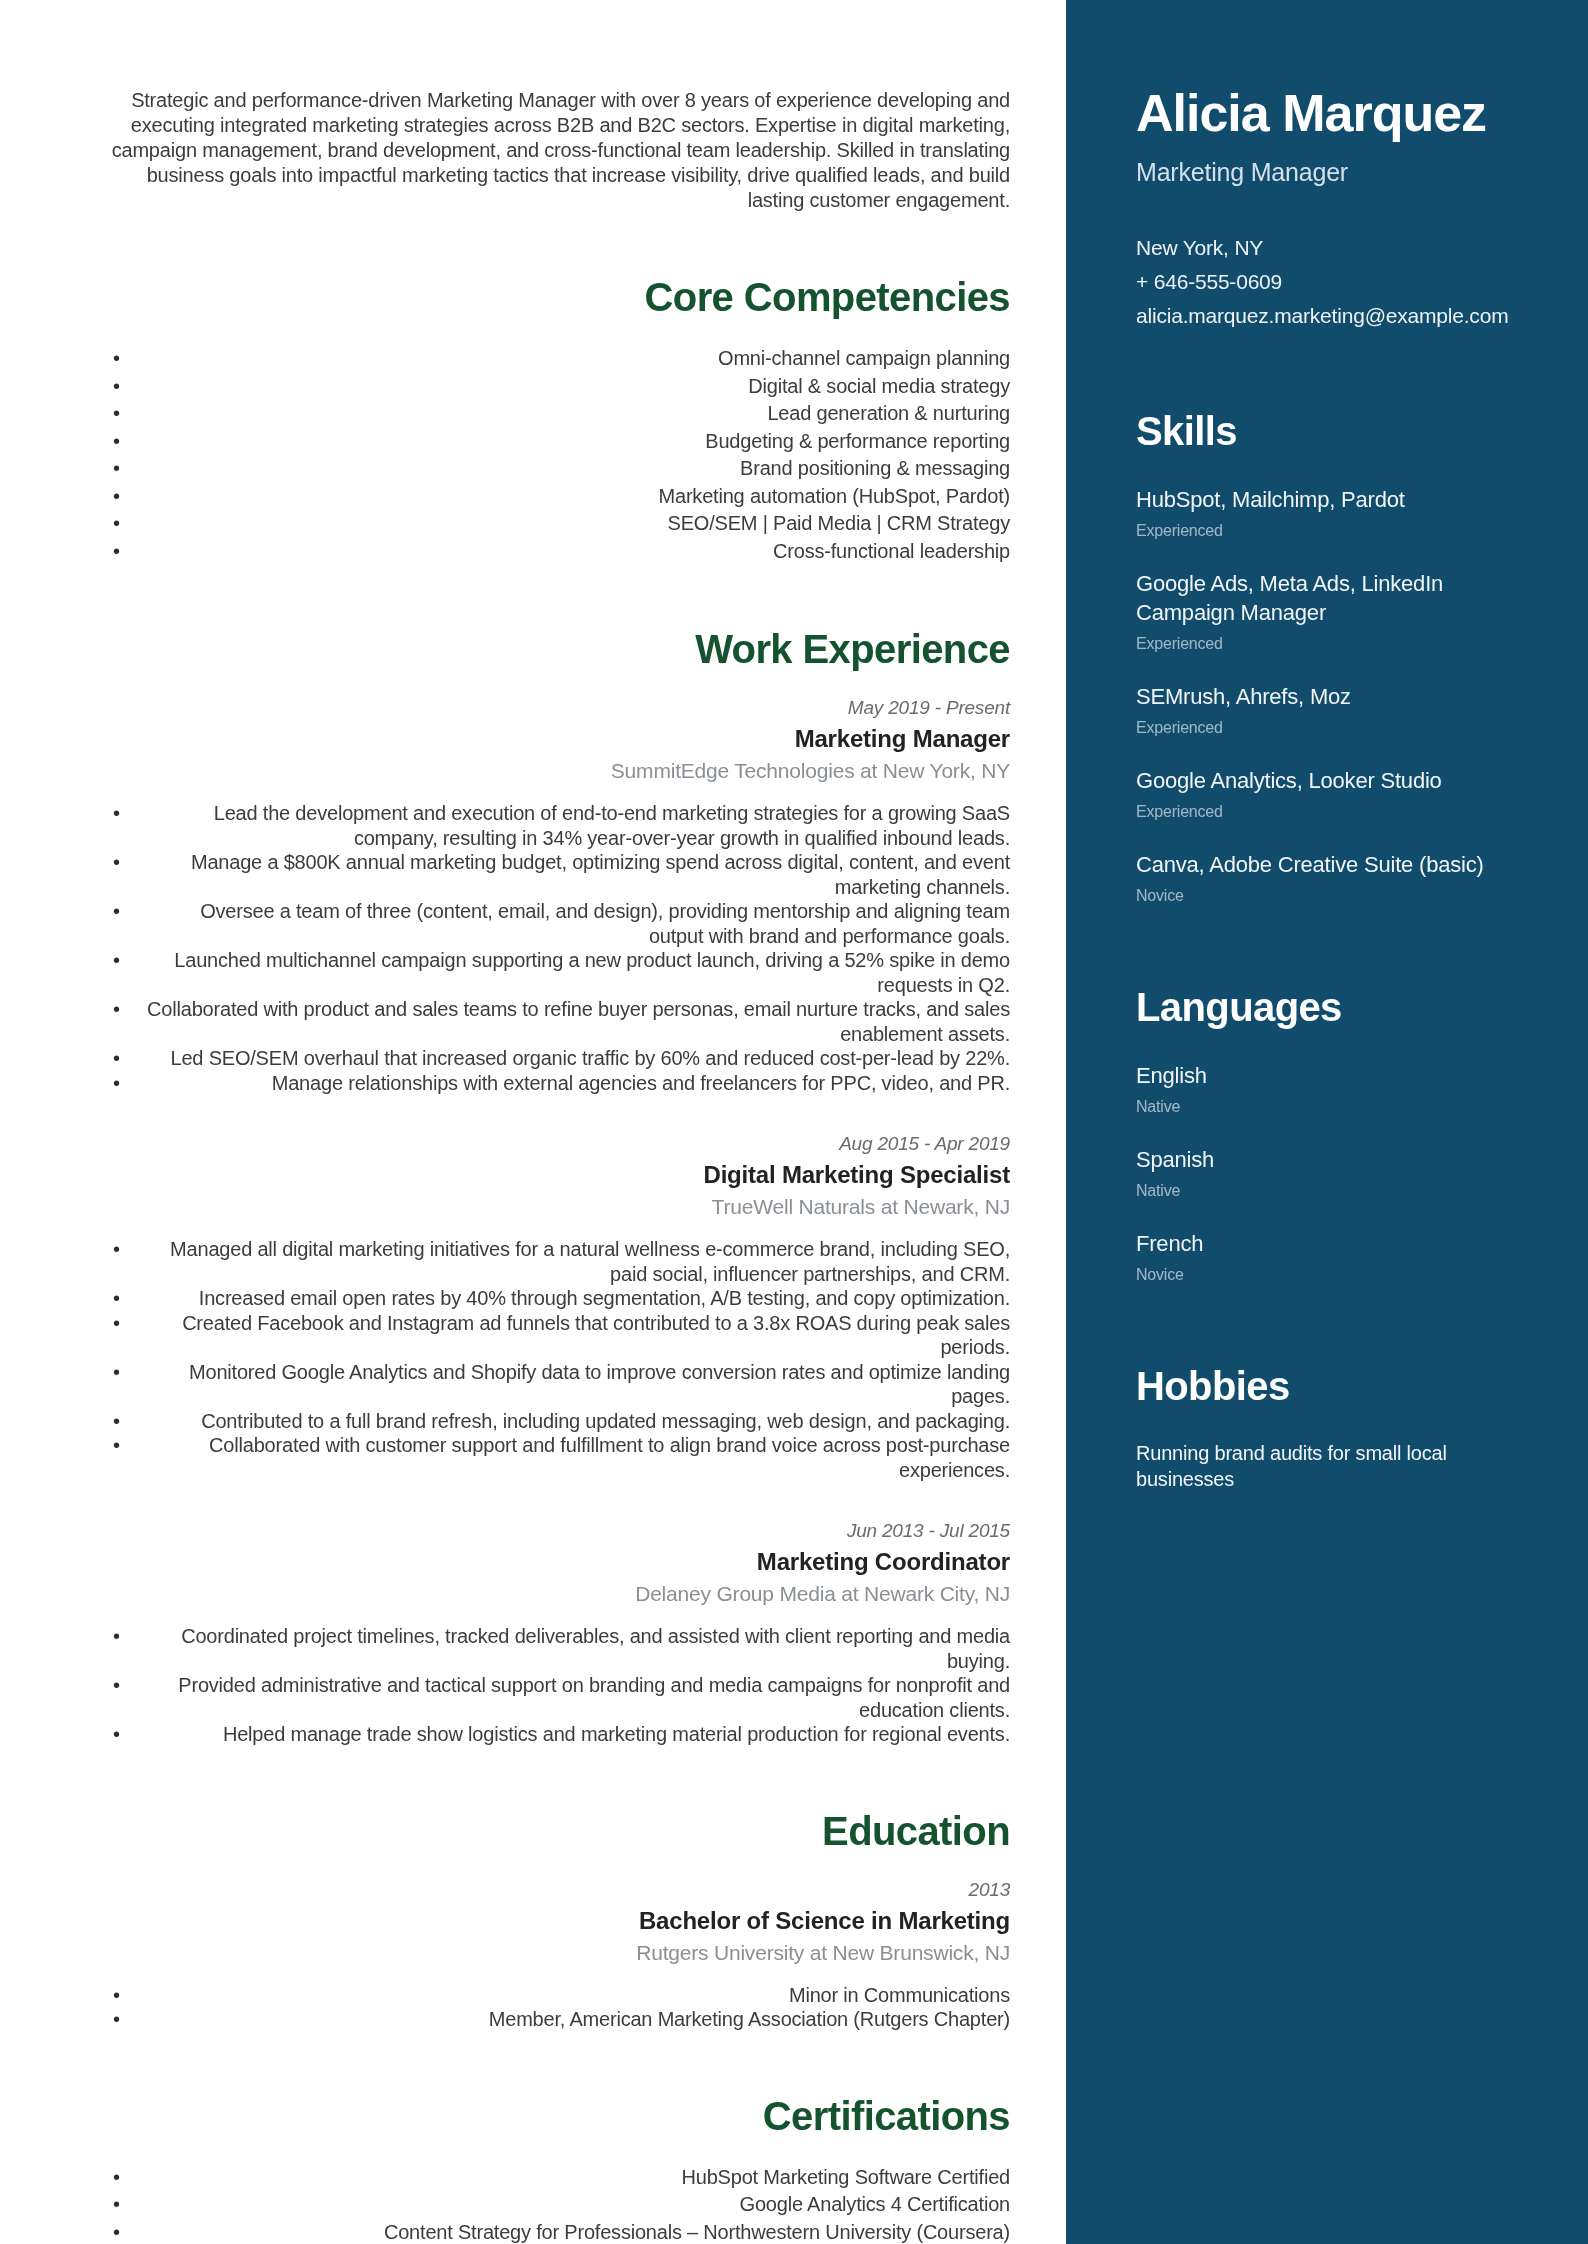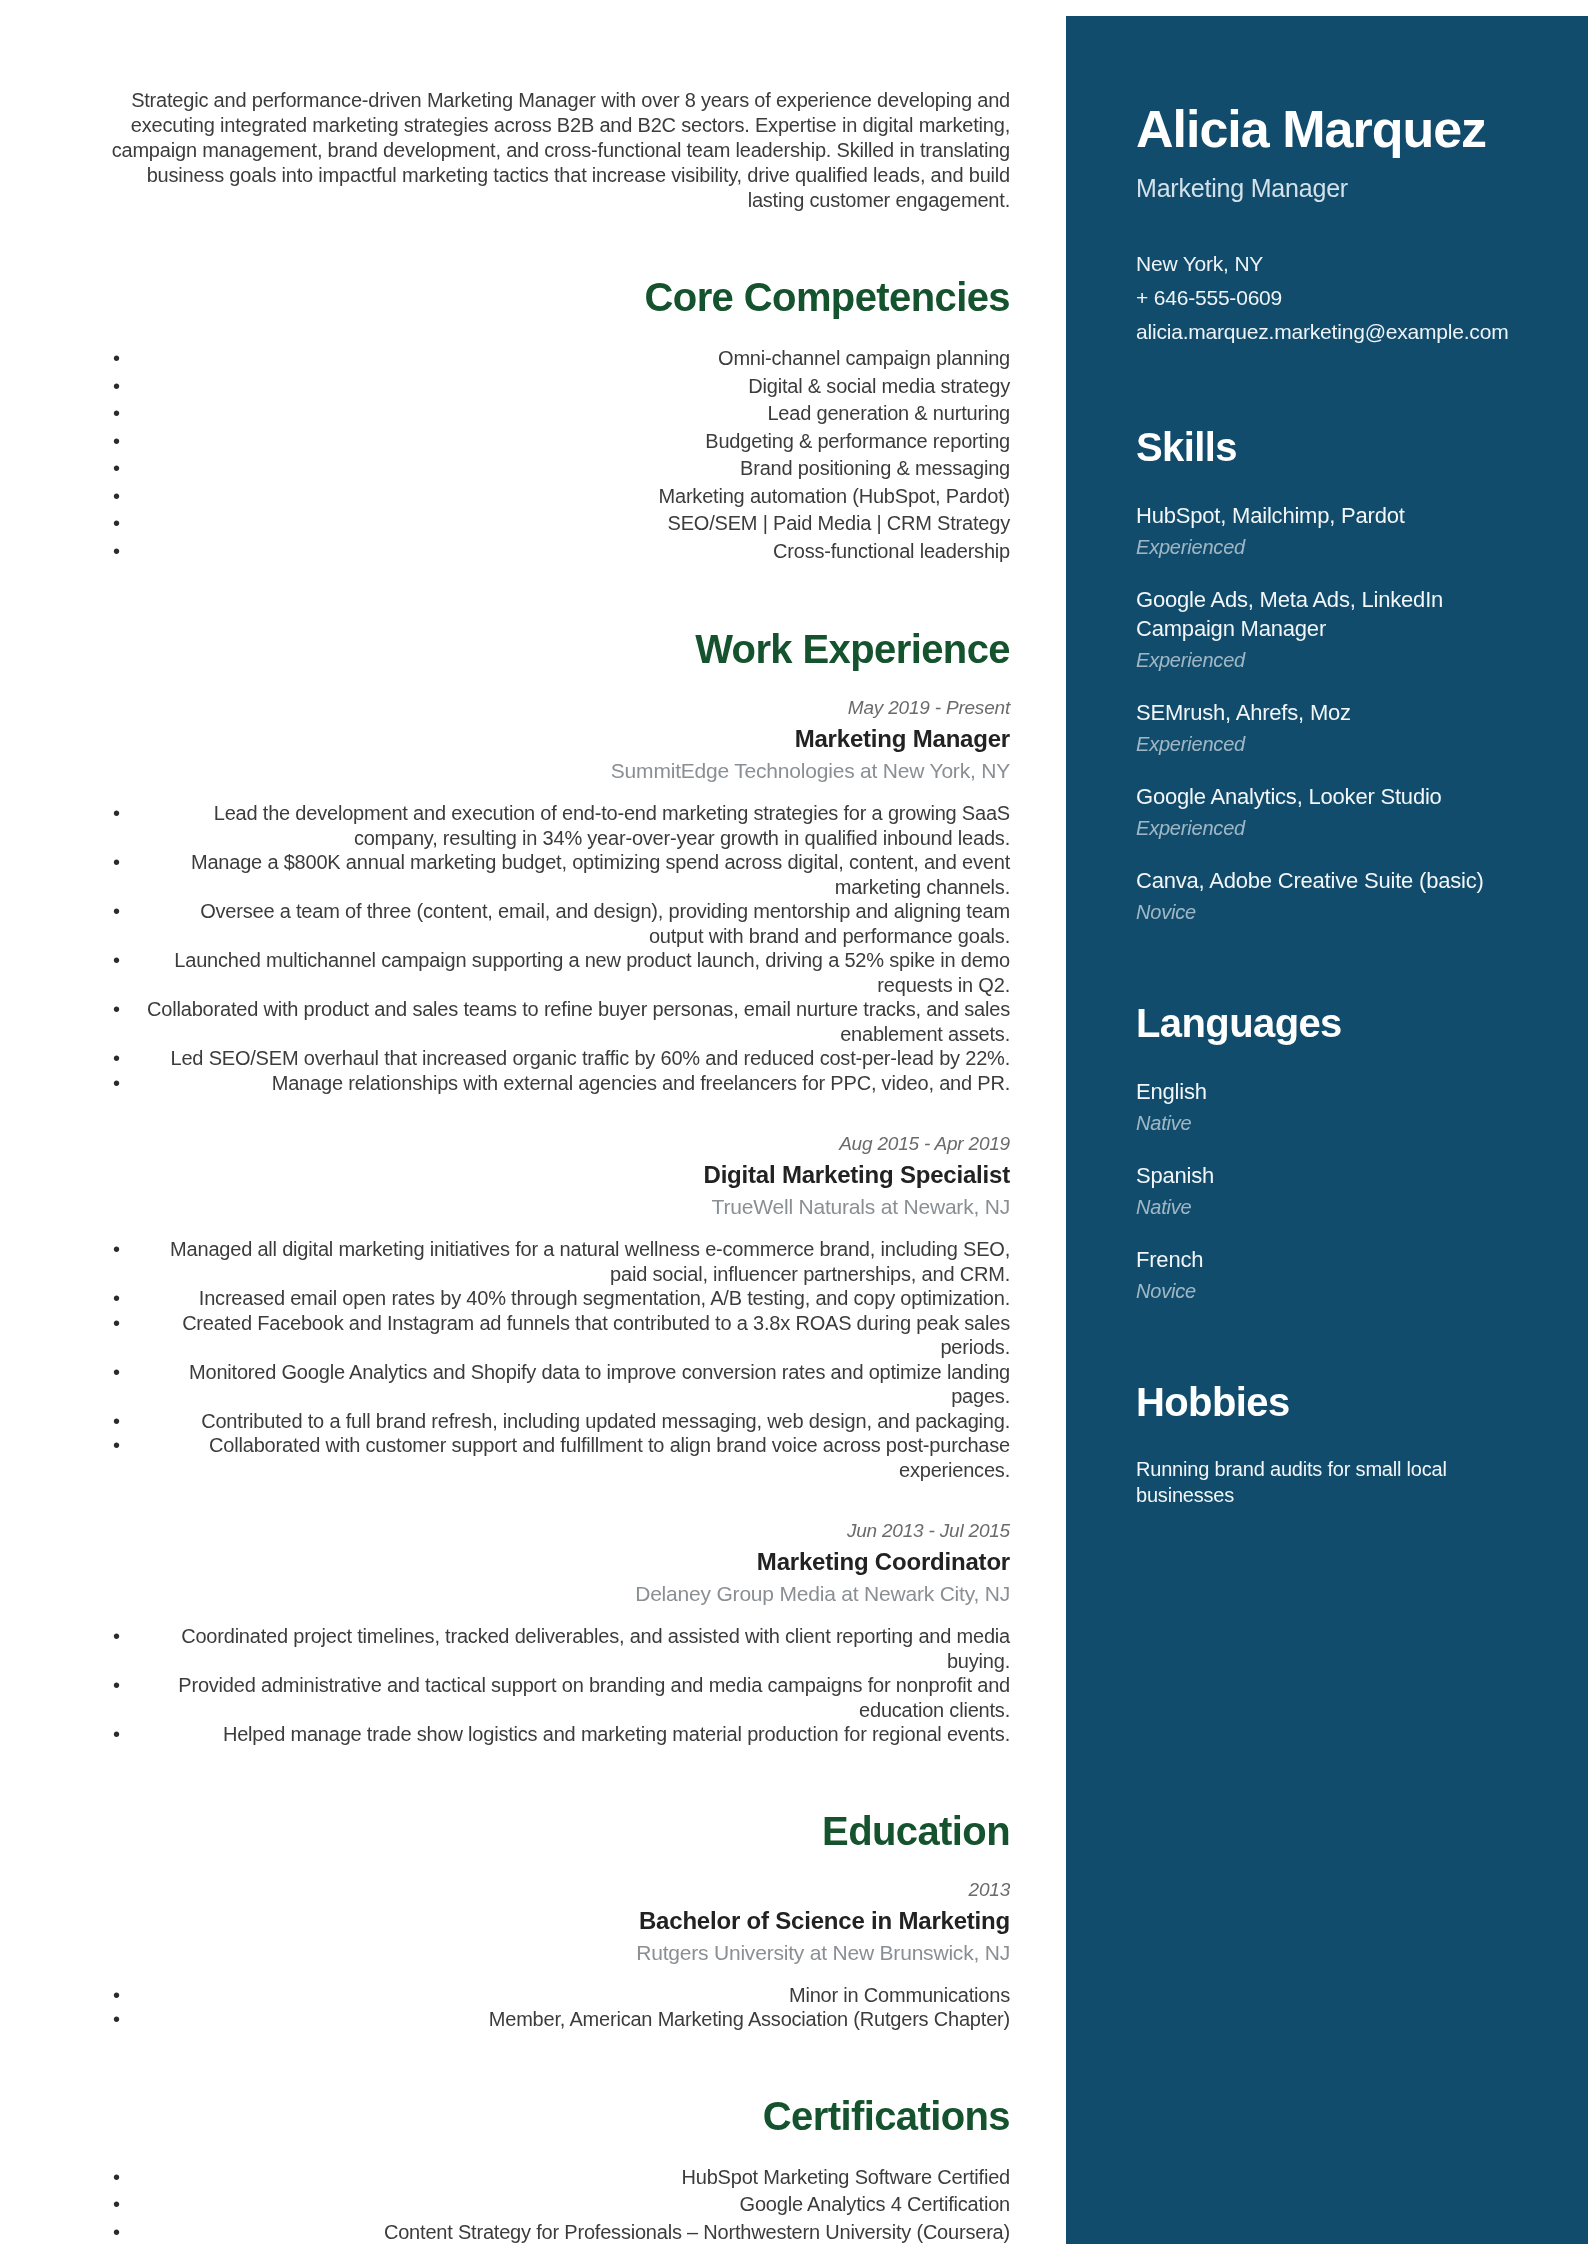--- a/index.html
+++ b/index.html
@@ -43,37 +43,36 @@
   .job-title{font-size:24px;font-weight:700;color:#222222;line-height:28px;margin-top:6px;}
   .job-company{font-size:21px;color:#8a8f93;line-height:25px;margin-top:5px;}
   .job ul{margin-top:18px;}
   .tight-gap{margin-top:24px;}
   
   .sidebar{
     flex:1;box-sizing:border-box;
     background:#114C6C;
     padding:84px 68px 12px 70px;
     color:#ffffff;
-    margin-top:16px;
   }
   .name{
     font-size:52px;line-height:58px;font-weight:700;
     letter-spacing:-1px;white-space:nowrap;color:#ffffff;
   }
   .profile-title{font-size:25px;line-height:30px;color:#d3e1ea;margin-top:15px;}
   .contact{margin-top:44px;}
   .contact div{font-size:21px;line-height:34px;color:#eef3f6;}
   .side-heading{
     margin:76px 0 32px 0;
     font-size:40px;line-height:44px;font-weight:700;
     color:#ffffff;letter-spacing:-0.6px;
   }
   .pair{margin-bottom:25px;}
   .pair .p-name{font-size:22px;line-height:29px;color:#f2f6f8;}
-  .pair .p-level{font-size:20px;line-height:26px;font-style:italic;color:rgba(255,255,255,0.60);margin-top:4px;}
+  .pair .p-level{font-size:16px;line-height:26px;color:rgba(255,255,255,0.60);margin-top:4px;}
   .hobby{font-size:20px;line-height:26px;color:#f2f6f8;margin-bottom:17px;max-width:385px;}
 </style>
 </head>
 <body>
 
 <div class="page">
 
   <div class="main">
 
     <p class="summary">Strategic and performance-driven Marketing Manager with over 8 years of experience developing and executing integrated marketing strategies across B2B and B2C sectors. Expertise in digital marketing, campaign management, brand development, and cross-functional team leadership. Skilled in translating business goals into impactful marketing tactics that increase visibility, drive qualified leads, and build lasting customer engagement.</p>

